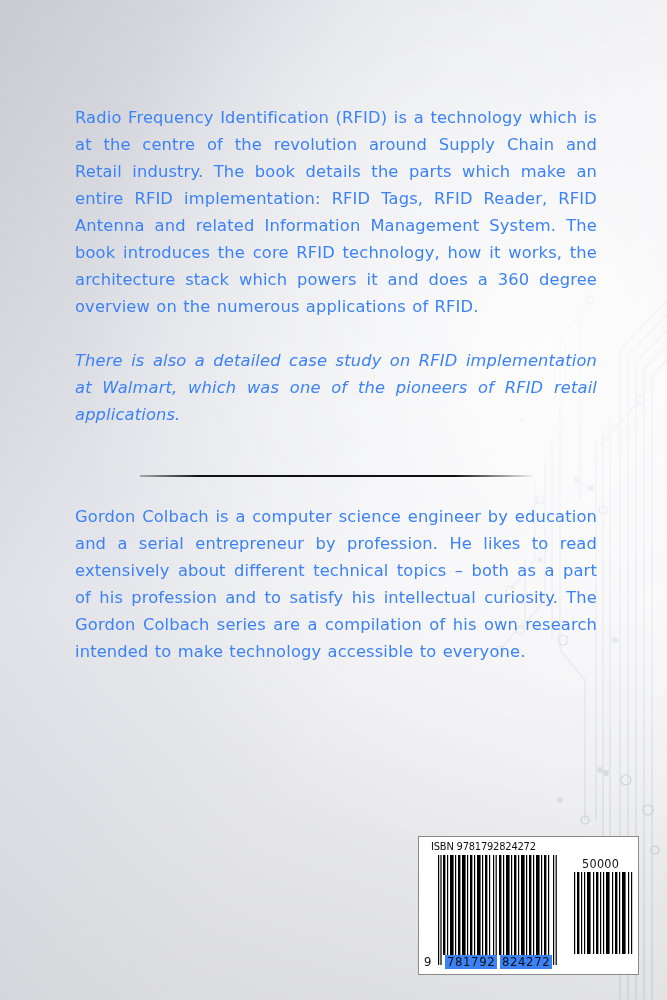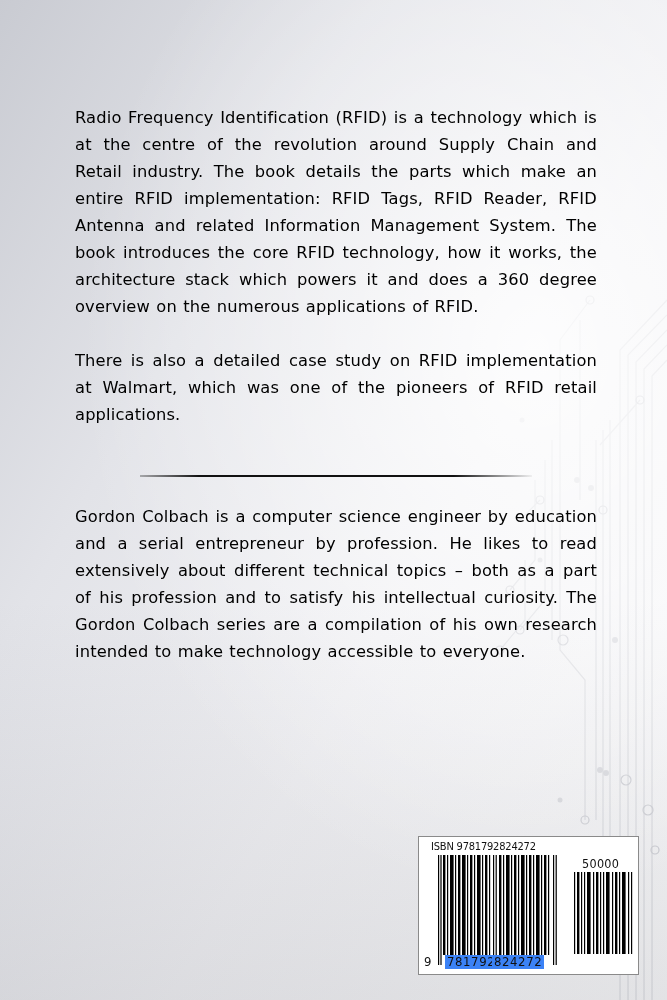--- a/index.html
+++ b/index.html
@@ -10,46 +10,46 @@
   }
   .shade {
     position: absolute; inset: 0;
     background: radial-gradient(ellipse at 80% 35%, rgba(255,255,255,0.85) 0%, rgba(255,255,255,0) 60%),
                 linear-gradient(to bottom, rgba(0,0,0,0) 60%, rgba(120,122,130,0.18) 100%);
     pointer-events: none;
   }
   .circuit { position: absolute; inset: 0; pointer-events: none; }
   .text-block {
     position: absolute; left: 75px; width: 522px;
-    font-size: 16.3px; line-height: 27px; color: #000000;
+    font-size: 16.3px; line-height: 27px; color: #3b82f6;
     text-align: justify; text-align-last: left;
     letter-spacing: 0.15px; word-spacing: 1px;
   }
   #p1 { top: 104px; }
-  #p2 { top: 347px; }
+  #p2 { top: 347px; font-style: italic; }
   #p3 { top: 503px; }
   .divider {
     position: absolute; left: 140px; top: 475px; width: 392px; height: 2px;
     background: linear-gradient(to right, rgba(20,20,20,0.3), #111 15%, #111 80%, rgba(20,20,20,0.05));
   }
   .barcode-box {
     position: absolute; left: 418px; top: 836px; width: 221px; height: 139px;
     background: #ffffff; border: 1px solid #8a8a8a; box-sizing: border-box;
     font-family: "DejaVu Sans Condensed", "DejaVu Sans", sans-serif;
     color: #111;
     padding-left: 11px;
   }
   .isbn-label { position: absolute; left: 12px; top: 3px; font-size: 11px; letter-spacing: -0.2px; }
   .price-label { position: absolute; left: 163px; top: 19px; font-size: 12.5px; letter-spacing: 0.3px; }
   .bars-main { position: absolute; left: 19px; top: 18px; width: 120px; height: 110px; }
   .bars-addon { position: absolute; left: 155px; top: 35px; width: 60px; height: 82px; }
   .digits { position: absolute; top: 118px; font-size: 13px; background: #3b82f6; letter-spacing: 0.6px; line-height: 14px; }
   .d-lead { left: 5px; background: transparent; }
   .d-left { left: 26px; padding: 0 2px; }
-  .d-right { left: 73px; padding: 0 2px; text-align: right; }
+  .d-right { left: 81px; padding: 0 2px; text-align: right; }
 </style>
 </head>
 <body>
 
 <svg class="circuit" width="667" height="1000" viewBox="0 0 667 1000">
   <g fill="none" stroke="#d6d7dc" stroke-width="1.2" opacity="0.8">
     <path d="M667 300 L620 350 L620 1000"></path>
     <path d="M667 315 L628 355 L628 1000"></path>
     <path d="M667 330 L636 362 L636 1000"></path>
     <path d="M667 345 L644 369 L644 1000"></path>

